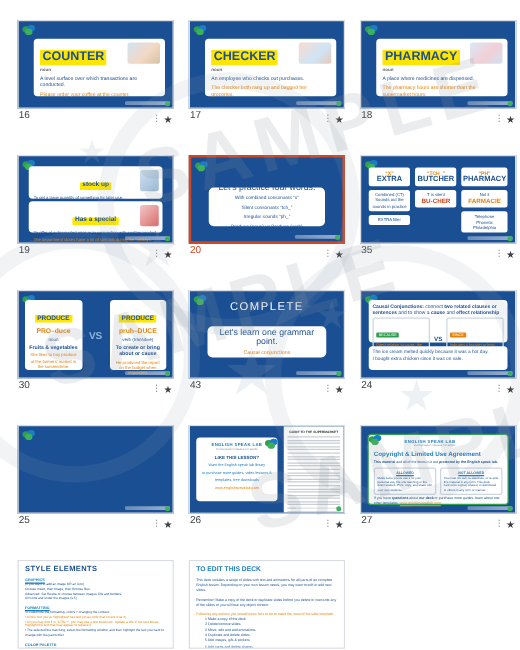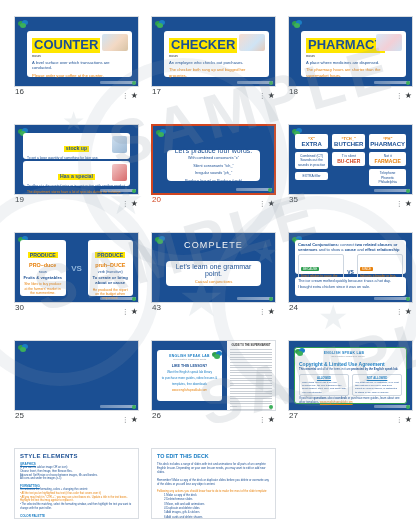--- a/index.html
+++ b/index.html
@@ -99,21 +99,21 @@
     background:#3cb05a;
   }
 
   .card{
     position:absolute;
     background:#fff; border-radius:3px;
   }
   .vocab-card{ left:12px; top:14px; right:6px; bottom:9px; }
   .hl{
     display:inline-block; background:#ffe600; color:#1b4f93;
-    font-weight:800; font-size:13px; padding:0 2px; line-height:1.15;
+    font-weight:800; font-size:10px; padding:0 2px; line-height:1.15;
   }
   .pos{ font-size:3.6px; color:#5f6368; font-weight:700; display:block; margin-top:1px;}
   .def{ font-size:4.1px; color:#1b4f93; line-height:1.3; margin-top:2px; }
   .ex{ font-size:4.1px; color:#e8820c; line-height:1.3; margin-top:2px; }
   .pic{
     position:absolute; right:4px; top:3px; width:26px; height:17px;
     border-radius:2px;
     background:linear-gradient(135deg,#cfe4f5 0%,#f3d9c4 55%,#d8c3a5 100%);
   }
   .pic.b{ background:linear-gradient(135deg,#f6dcd0 0%,#cfe4f5 60%,#e6c9b8 100%); }

